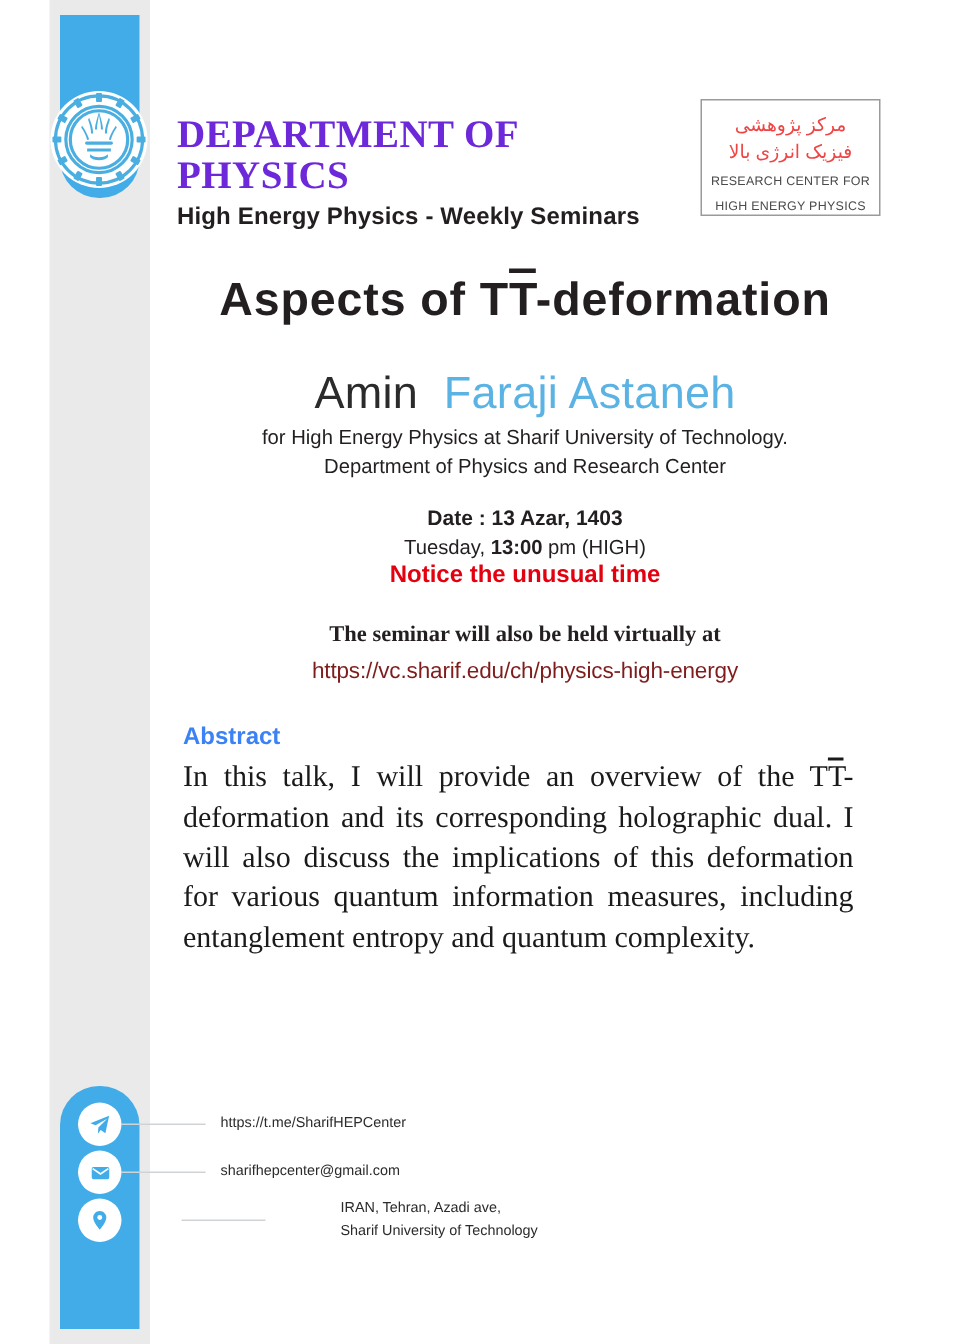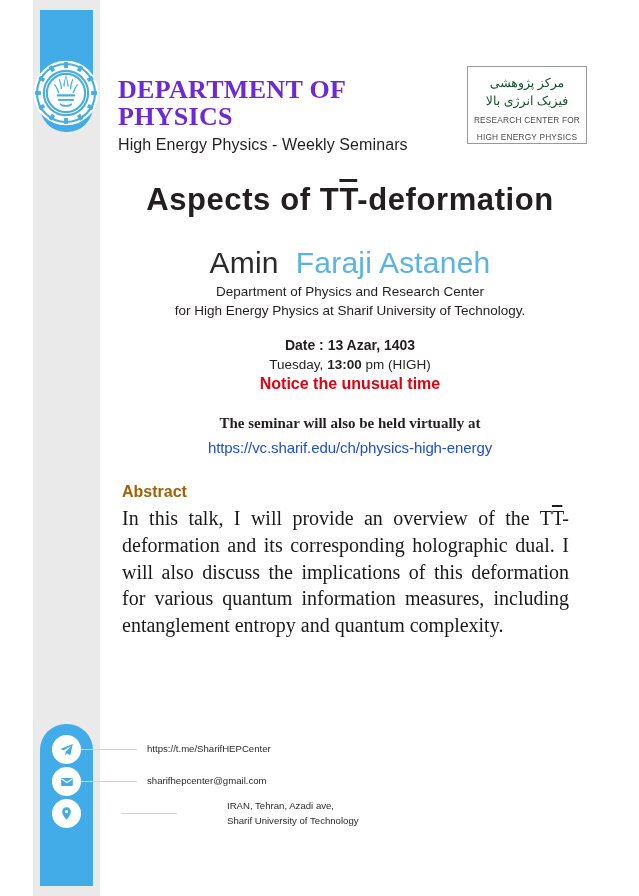--- a/index.html
+++ b/index.html
@@ -65,40 +65,40 @@
     font-family: "Liberation Serif", serif;
     font-size: 26px;
     font-weight: bold;
     color: #6d28d9;
     letter-spacing: 0.3px;
     line-height: 1.05;
   }
   .dept-sub {
     font-family: "Liberation Sans", sans-serif;
     font-size: 16px;
-    font-weight: 400;
+    font-weight: 700;
     color: #231f20;
     margin-top: 5px;
     letter-spacing: 0.1px;
   }
 
   
   .rc-box {
     position: absolute;
     left: 467px;
     top: 66px;
     width: 120px;
     height: 78px;
     border: 1px solid #9a9a9a;
     text-align: center;
     padding-top: 7px;
   }
   .rc-fa {
     font-size: 12.5px;
-    color: #14532d;
+    color: #ef4444;
     line-height: 1.45;
     direction: rtl;
   }
   .rc-en {
     font-size: 8.3px;
     color: #4a4a4a;
     line-height: 1.4;
     margin-top: 5px;
     letter-spacing: 0.2px;
   }
@@ -177,33 +177,33 @@
     text-align: center;
   }
   .virtual-lead {
     font-family: "Liberation Serif", serif;
     font-size: 15px;
     font-weight: bold;
     color: #231f20;
   }
   .virtual-url {
     font-size: 15px;
-    color: #1d4ed8;
+    color: #7f1d1d;
     margin-top: 7px;
     letter-spacing: -0.1px;
   }
 
   
   .abstract-head {
     position: absolute;
     left: 122px;
     top: 483px;
     font-size: 16px;
     font-weight: bold;
-    color: #a16207;
+    color: #3b82f6;
   }
   .abstract-body {
     position: absolute;
     left: 122px;
     top: 505px;
     width: 447px;
     font-family: "Liberation Serif", serif;
     font-size: 20px;
     line-height: 1.34;
     color: #1a1a1a;
@@ -308,22 +308,22 @@
   <div class="rc-fa">فیزیک انرژی بالا</div>
   <div class="rc-en">RESEARCH CENTER FOR</div>
   <div class="rc-en">HIGH ENERGY PHYSICS</div>
 </div>
 
 <div class="talk-title"><span>Aspects of T</span><span class="ovl">T</span><span>-deformation</span></div>
 
 <div class="speaker"><span class="first">Amin</span>&nbsp; <span class="last">Faraji Astaneh</span></div>
 
 <div class="affiliation">
+  <div>for High Energy Physics at Sharif University of Technology.</div>
   <div>Department of Physics and Research Center</div>
-  <div>for High Energy Physics at Sharif University of Technology.</div>
 </div>
 
 <div class="datetime">
   <div class="date-line">Date : 13 Azar, 1403</div>
   <div class="time-line"><span>Tuesday, </span><b>13:00</b><span> pm (HIGH)</span></div>
   <div class="notice-line">Notice the unusual time</div>
 </div>
 
 <div class="virtual">
   <div class="virtual-lead">The seminar will also be held virtually at</div>

